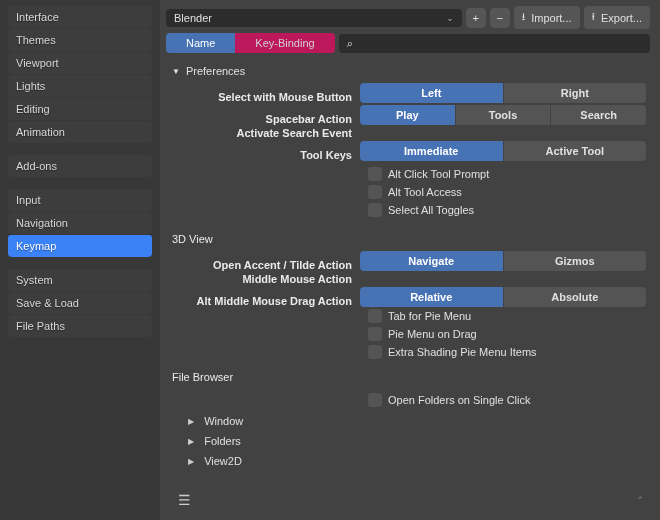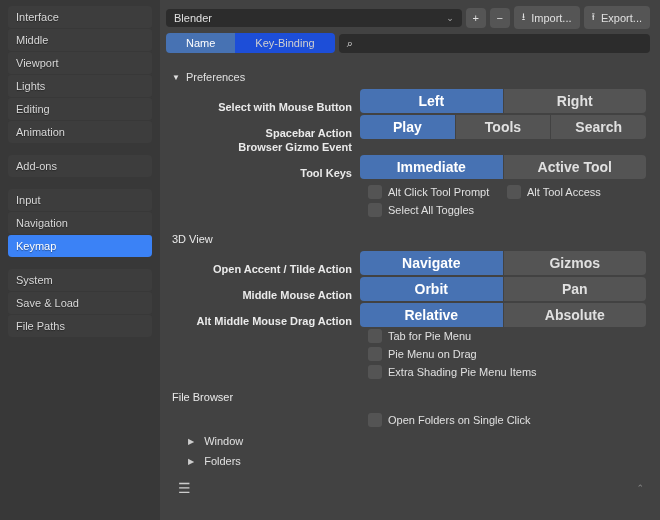--- a/index.html
+++ b/index.html
@@ -3,60 +3,60 @@
 <meta charset="utf-8">
 <style>
 * { margin: 0; padding: 0; box-sizing: border-box; font-family: -apple-system, BlinkMacSystemFont, "Segoe UI", sans-serif; }
 body { background: #383838; color: #e0e0e0; font-size: 11px; width: 660px; height: 520px; overflow: hidden; display: flex; }
 .sidebar { width: 160px; background: #383838; padding: 6px 8px; display: flex; flex-direction: column; gap: 12px; }
 .sidebar-group { display: flex; flex-direction: column; gap: 1px; }
 .sidebar-item { background: #3d3d3d; border-radius: 3px; padding: 5px 8px; cursor: pointer; color: #d8d8d8; text-shadow: 0 1px 1px rgba(0,0,0,0.4); }
 .sidebar-item.active { background: #3b82f6; color: #fff; }
 .sidebar-item:first-child { border-top-left-radius: 4px; border-top-right-radius: 4px; }
 .sidebar-item:last-child { border-bottom-left-radius: 4px; border-bottom-right-radius: 4px; }
-.main { flex: 1; background: #424242; display: flex; flex-direction: column; padding: 6px 10px 24px 6px; overflow: hidden; }
+.main { flex: 1; background: #424242; display: flex; flex-direction: column; padding: 6px 10px 12px 6px; overflow: hidden; }
 .topbar { display: flex; gap: 4px; align-items: center; margin-bottom: 4px; }
 .dropdown { background: #2c2c2c; border-radius: 4px; padding: 3px 8px; flex: 1; display: flex; align-items: center; justify-content: space-between; cursor: pointer; }
 .dropdown .chev { font-size: 9px; color: #aaa; }
 .iconbtn { background: #555; border-radius: 4px; width: 20px; height: 20px; display: flex; align-items: center; justify-content: center; cursor: pointer; color: #e0e0e0; }
 .impexp { background: #555; border-radius: 4px; padding: 3px 8px; display: flex; align-items: center; gap: 6px; cursor: pointer; }
 .impexp .ic { font-size: 10px; }
-.tabbar { display: flex; gap: 4px; align-items: center; margin-bottom: 12px; }
+.tabbar { display: flex; gap: 4px; align-items: center; margin-bottom: 6px; }
 .tab-seg { display: flex; border-radius: 4px; overflow: hidden; }
-.tab { background: #1d4ed8; padding: 4px 20px; cursor: pointer; color: #d0d0d0; }
+.tab { background: #be185d; padding: 4px 20px; cursor: pointer; color: #d0d0d0; }
 .tab.active { background: #4772b3; color: #fff; }
 .search { flex: 1; background: #2c2c2c; border-radius: 4px; padding: 3px 8px; display: flex; align-items: center; gap: 6px; }
 .content { flex: 1; overflow-y: auto; padding: 0 4px; }
 .section-header { display: flex; align-items: center; gap: 6px; padding: 6px 2px; cursor: pointer; }
 .section-header .tri { font-size: 8px; }
 .row { display: flex; align-items: flex-end; margin-bottom: 2px; font-weight: bold; }
 .row-lbl { width: 190px; text-align: right; padding-right: 8px; color: #eaeaea; }
 .row-ctl { flex: 1; display: flex; gap: 1px; }
-.seg-btn { flex: 1; background: #545454; padding: 4px 6px; text-align: center; cursor: pointer; color: #e0e0e0; font-size: 14px; }
+.seg-btn { flex: 1; background: #545454; padding: 4px 6px; text-align: center; cursor: pointer; color: #e0e0e0; font-size: 11px; }
 .seg-btn:first-child { border-top-left-radius: 4px; border-bottom-left-radius: 4px; }
 .seg-btn:last-child { border-top-right-radius: 4px; border-bottom-right-radius: 4px; }
 .seg-btn.active { background: #4772b3; color: #fff; }
 .checkrow { display: flex; align-items: center; gap: 6px; margin-bottom: 4px; }
 .checkbox { width: 14px; height: 14px; background: #545454; border-radius: 3px; cursor: pointer; flex-shrink: 0; }
 .check-cols { display: flex; margin-left: 198px; }
 .check-col { flex: 1; }
 .subheader { padding: 6px 2px; color: #eaeaea; margin-top: 6px; }
 .expand-item { display: flex; align-items: center; gap: 10px; padding: 4px 18px; cursor: pointer; }
 .expand-item .tri { font-size: 8px; color: #ccc; }
 .footer { display: flex; justify-content: space-between; align-items: center; padding: 4px 6px 0; }
 .hamburger { font-size: 14px; cursor: pointer; color: #ccc; padding-left: 6px; }
 .scroll-top { font-size: 9px; cursor: pointer; color: #888; }
 </style>
 </head>
 <body>
 
 <div class="sidebar" id="sidebar">
     <div class="sidebar-group">
       <div class="sidebar-item">Interface</div>
-      <div class="sidebar-item">Middle</div>
+      <div class="sidebar-item">Themes</div>
       <div class="sidebar-item">Viewport</div>
       <div class="sidebar-item">Lights</div>
       <div class="sidebar-item">Editing</div>
       <div class="sidebar-item">Animation</div>
     </div>
     <div class="sidebar-group">
       <div class="sidebar-item">Add-ons</div>
     </div>
     <div class="sidebar-group">
       <div class="sidebar-item">Input</div>
@@ -120,32 +120,32 @@
         </div>
         <div class="row">
           <div class="row-lbl">Spacebar Action</div>
           <div class="row-ctl">
             <div class="seg-btn active">Play</div>
             <div class="seg-btn">Tools</div>
             <div class="seg-btn">Search</div>
           </div>
         </div>
         <div class="row">
-          <div class="row-lbl">Browser Gizmo Event</div>
+          <div class="row-lbl">Activate Search Event</div>
         </div>
         <div class="row">
           <div class="row-lbl">Tool Keys</div>
           <div class="row-ctl">
             <div class="seg-btn active">Immediate</div>
             <div class="seg-btn">Active Tool</div>
           </div>
         </div>
       </div>
 
-    <div class="check-cols" style="margin-top:6px;">
+    <div class="check-cols" style="margin-top:6px;flex-direction:column;">
       <div class="check-col">
         <div class="checkrow">
             <div class="checkbox"></div>
             <span>Alt Click Tool Prompt</span>
           </div>
       </div>
       <div class="check-col">
         <div class="checkrow">
             <div class="checkbox"></div>
             <span>Alt Tool Access</span>
@@ -166,24 +166,20 @@
     <div id="view3d-rows">
         <div class="row">
           <div class="row-lbl">Open Accent / Tilde Action</div>
           <div class="row-ctl">
             <div class="seg-btn active">Navigate</div>
             <div class="seg-btn">Gizmos</div>
           </div>
         </div>
         <div class="row">
           <div class="row-lbl">Middle Mouse Action</div>
-          <div class="row-ctl">
-            <div class="seg-btn active">Orbit</div>
-            <div class="seg-btn">Pan</div>
-          </div>
         </div>
         <div class="row">
           <div class="row-lbl">Alt Middle Mouse Drag Action</div>
           <div class="row-ctl">
             <div class="seg-btn active">Relative</div>
             <div class="seg-btn">Absolute</div>
           </div>
         </div>
       </div>
 

